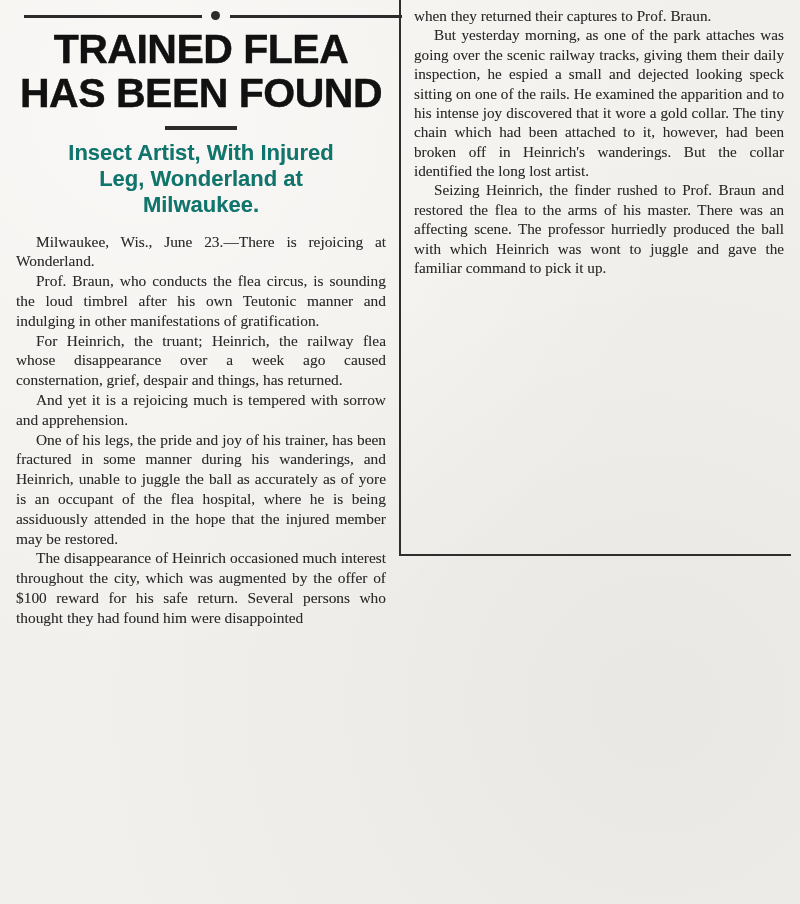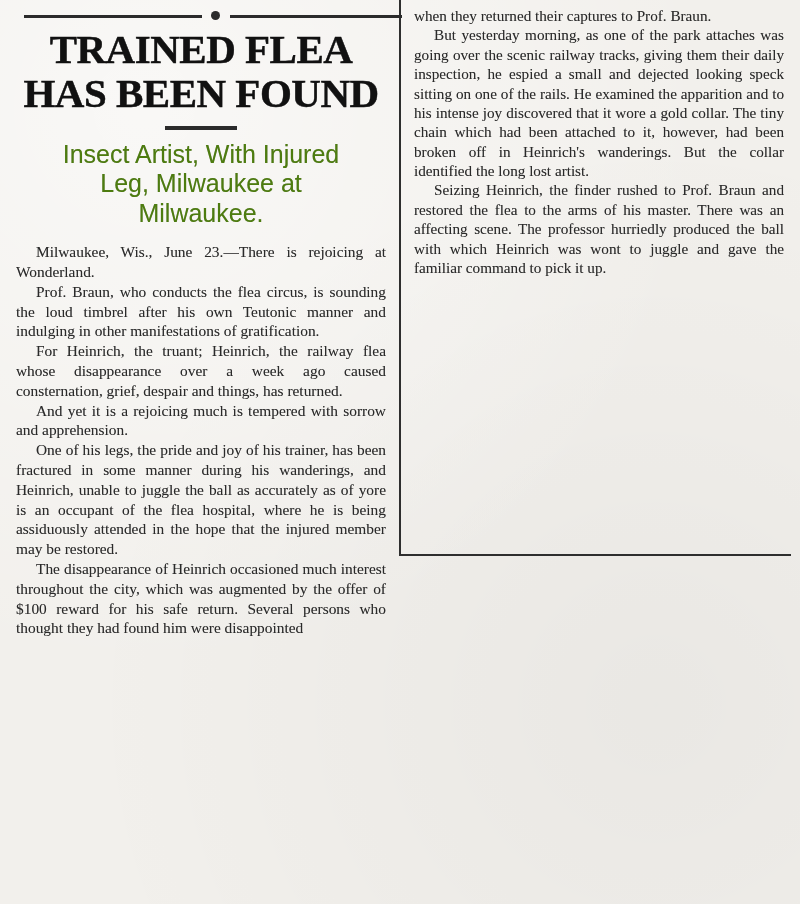--- a/index.html
+++ b/index.html
@@ -87,21 +87,21 @@
     position: absolute;
     left: 195px;
     top: 3px;
     width: 9px;
     height: 9px;
     border-radius: 50%;
     background: #2b2b2b;
   }
 
   .headline {
-    font-family: Liberation Serif, serif;
+    font-family: Liberation Sans, sans-serif;
     font-weight: bold;
     font-size: 41px;
     line-height: 1.07;
     letter-spacing: -0.5px;
     text-align: center;
     color: #111111;
     margin: 2px 0 6px 0;
     text-transform: uppercase;
     -webkit-text-stroke: 0.4px #111;
   }
@@ -109,25 +109,25 @@
 
   .rule-short {
     width: 72px;
     height: 4px;
     background: #2b2b2b;
     margin: 10px auto 10px auto;
   }
 
   .subhead {
     font-family: "Liberation Sans", sans-serif;
-    font-weight: normal;
-    font-size: 25px;
+    font-weight: bold;
+    font-size: 22px;
     line-height: 1.18;
     text-align: center;
-    color: #4d7c0f;
+    color: #0f766e;
     margin: 0 0 14px 0;
   }
   .subhead div { white-space: nowrap; }
 
   .body-col {
     font-family: "Liberation Serif", serif;
     font-size: 15.4px;
     line-height: 1.285;
     color: #2a2a2a;
     text-align: justify;
@@ -173,21 +173,21 @@
 
       <h1 class="headline">
         <div>TRAINED FLEA</div>
         <div>HAS BEEN FOUND</div>
       </h1>
 
       <div class="rule-short"></div>
 
       <h2 class="subhead">
         <div>Insect Artist, With Injured</div>
-        <div>Leg, Milwaukee at</div>
+        <div>Leg, Wonderland at</div>
         <div>Milwaukee.</div>
       </h2>
 
       <div class="body-col">
         <p class="first">Milwaukee, Wis., June 23.—There is rejoicing at Wonderland.</p>
         <p>Prof. Braun, who conducts the flea circus, is sounding the loud timbrel after his own Teutonic manner and indulging in other manifestations of gratification.</p>
         <p>For Heinrich, the truant; Heinrich, the railway flea whose disappearance over a week ago caused consternation, grief, despair and things, has returned.</p>
         <p>And yet it is a rejoicing much is tempered with sorrow and apprehension.</p>
         <p>One of his legs, the pride and joy of his trainer, has been fractured in some manner during his wanderings, and Heinrich, unable to juggle the ball as accurately as of yore is an occupant of the flea hospital, where he is being assiduously attended in the hope that the injured member may be restored.</p>
         <p>The disappearance of Heinrich occasioned much interest throughout the city, which was augmented by the offer of $100 reward for his safe return. Several persons who thought they had found him were disappointed</p>

